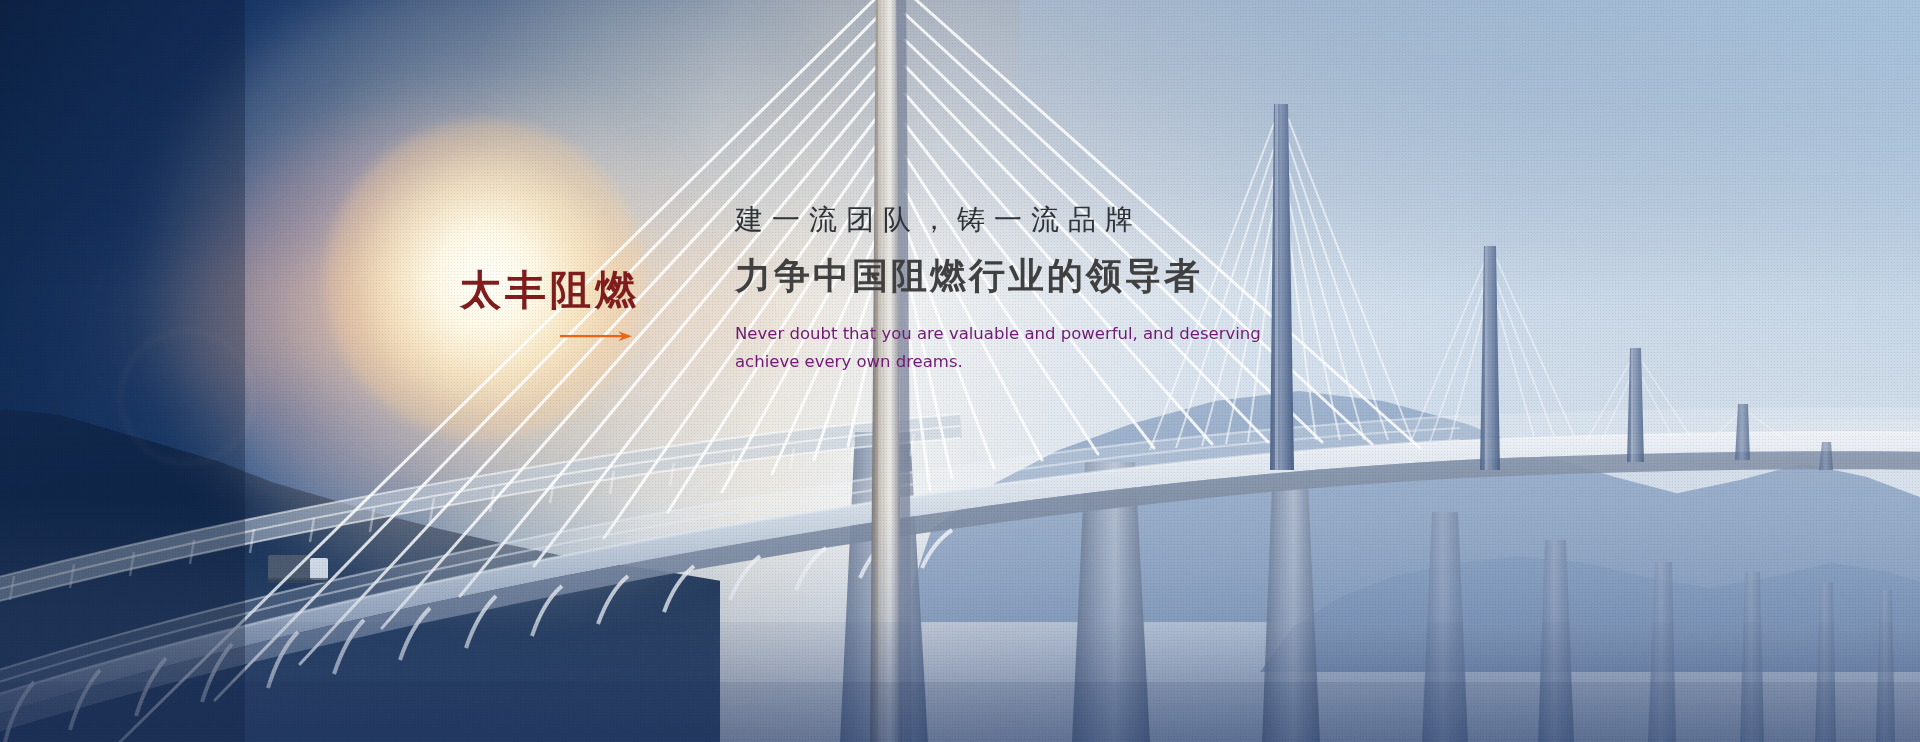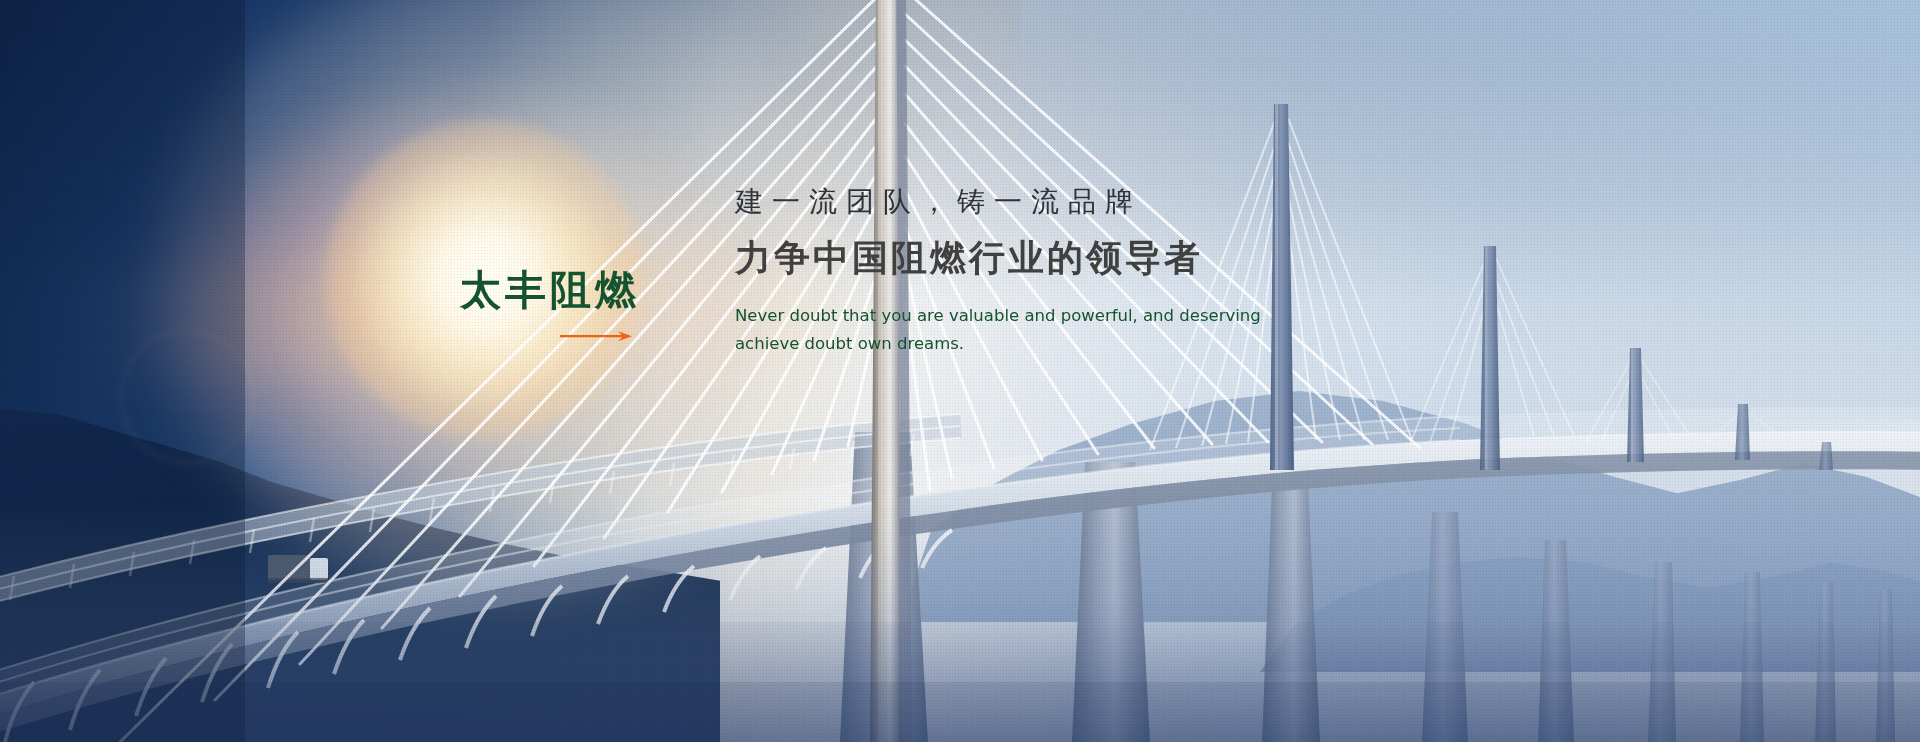--- a/index.html
+++ b/index.html
@@ -116,37 +116,37 @@
     background-size:3px 3px;pointer-events:none;}
 
   
   .content{position:absolute;inset:0;}
 
   .logo-block{position:absolute;left:460px;top:268px;width:200px;}
   .logo-word{
     font-family:"DejaVu Sans","Liberation Sans",sans-serif;
     font-weight:700;font-size:41px;line-height:44px;
     letter-spacing:4px;
-    color:#14532d;white-space:nowrap;}
+    color:#7f1d1d;white-space:nowrap;}
   .logo-arrow{position:absolute;left:100px;top:62px;width:74px;height:12px;}
 
   .copy{position:absolute;left:735px;top:186px;width:620px;}
   .headline-light{
     font-family:"Liberation Serif","DejaVu Serif",serif;
     font-size:28px;line-height:32px;font-weight:400;
-    letter-spacing:9px;color:#2e3338;white-space:nowrap;}
+    letter-spacing:9px;color:#2e3338;white-space:nowrap;margin-top:18px;}
   .headline-bold{
     font-family:"DejaVu Sans","Liberation Sans",sans-serif;
     font-size:36px;line-height:40px;font-weight:700;
     letter-spacing:3px;color:#404040;white-space:nowrap;margin-top:20px;}
   .paragraph{
     margin-top:24px;
     font-family:"DejaVu Sans","Liberation Sans",sans-serif;
     font-size:16.5px;line-height:28px;font-weight:400;
-    color:#14532d;max-width:572px;}
+    color:#701a75;max-width:572px;}
   .paragraph .pline{display:block;white-space:nowrap;}
   .paragraph .pline.indent{padding-left:6px;}
 </style>
 </head>
 <body>
 
 <div id="stage">
 
   <div class="sky"></div>
   <div class="sky-top"></div>
@@ -409,18 +409,18 @@
         <path d="M 0,6.2 L 66,6.2" stroke="#ed6512" stroke-width="2.2" fill="none"></path>
         <path d="M 58,1.2 L 72,6.2 L 58,11.2 L 63,6.2 Z" fill="#ed6512"></path>
       </svg>
     </div>
 
     <div class="copy">
       <div class="headline-light">建一流团队，铸一流品牌</div>
       <div class="headline-bold">力争中国阻燃行业的领导者</div>
       <div class="paragraph">
         <span class="pline">Never doubt that you are valuable and powerful, and deserving</span>
-        <span class="pline">achieve doubt own dreams.</span>
+        <span class="pline">achieve every own dreams.</span>
       </div>
     </div>
 
   </div>
 </div>
 
 </body></html>

